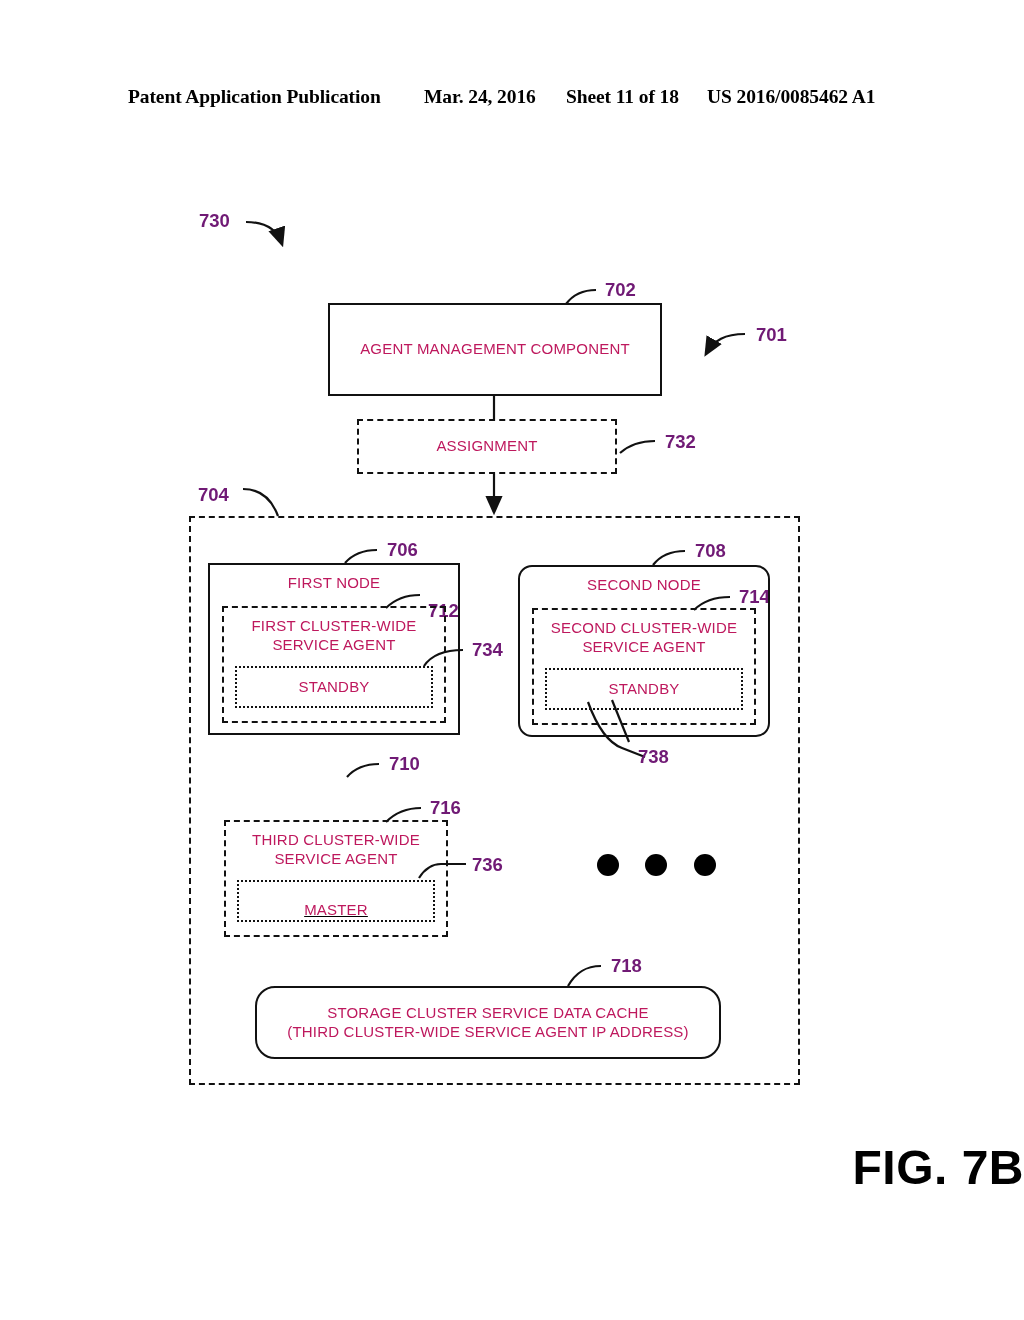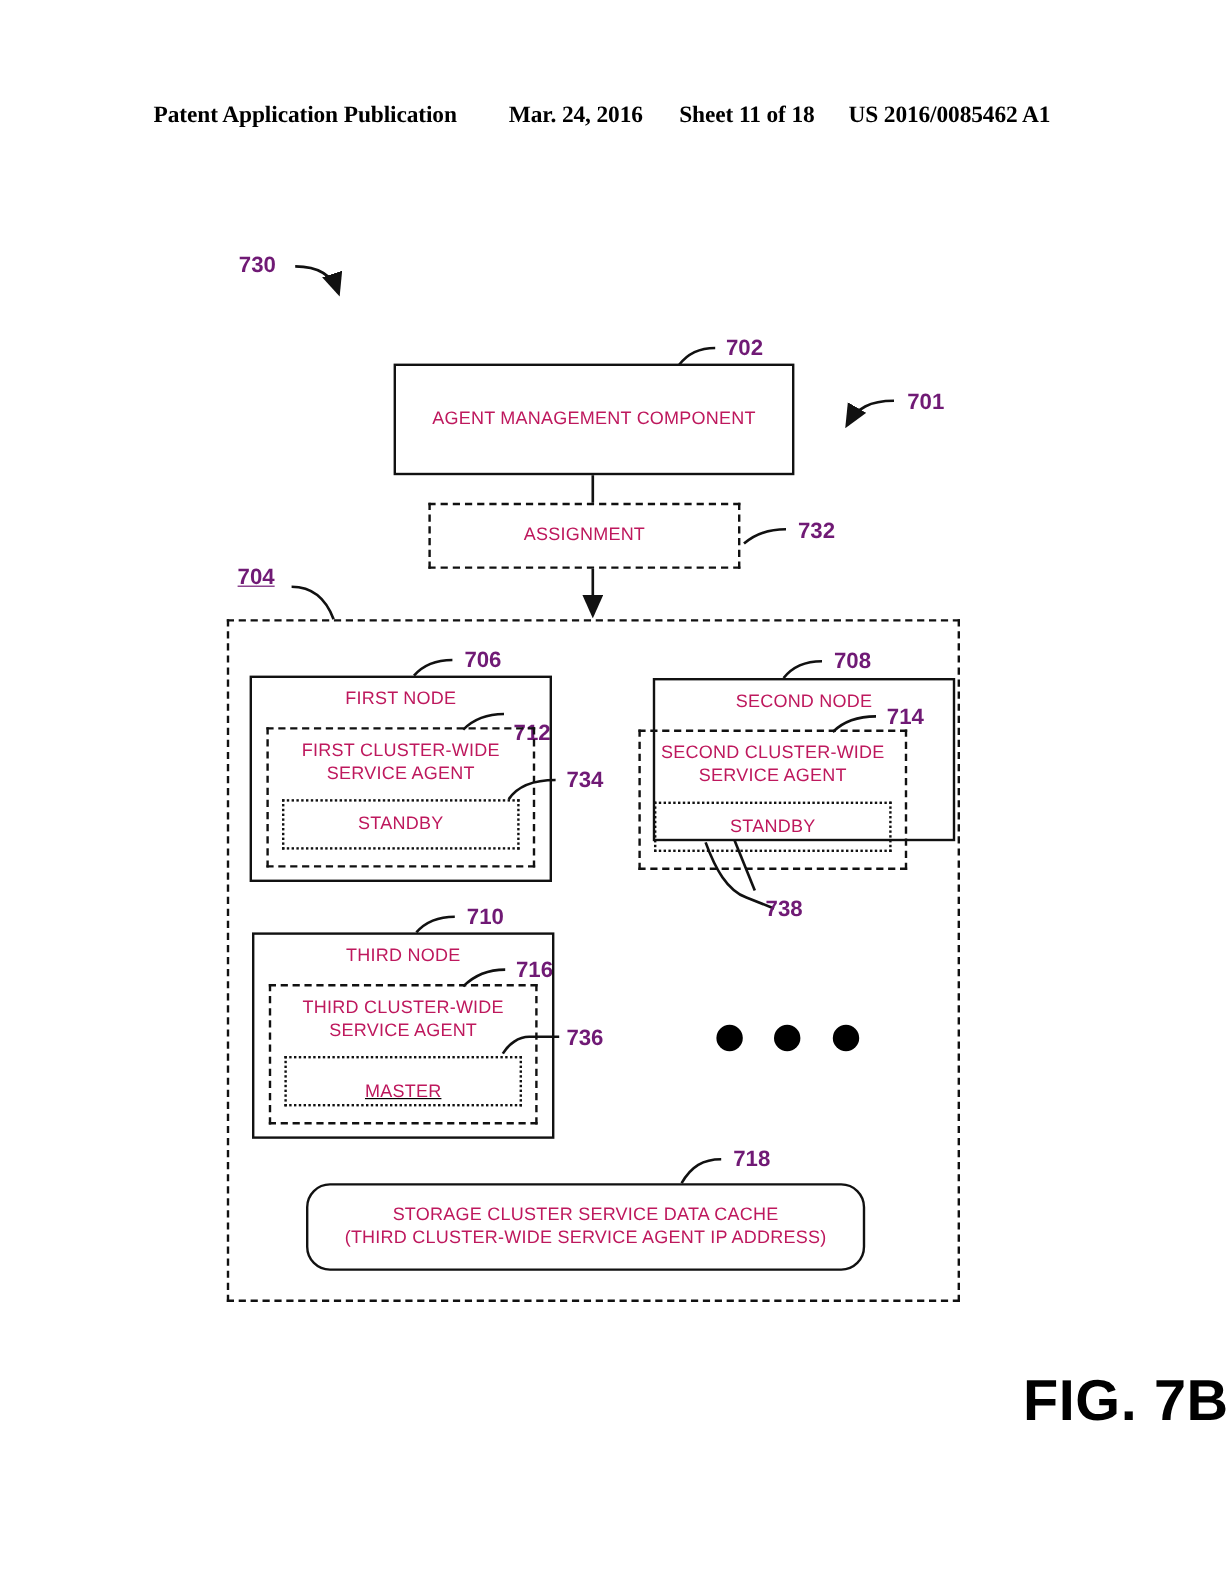--- a/index.html
+++ b/index.html
@@ -164,21 +164,21 @@
   </svg>
 
   <span class="ref" style="left:199px; top:210px;">730</span>
 
   <span class="ref" style="left:605px; top:279px;">702</span>
 
   <span class="ref" style="left:756px; top:324px;">701</span>
 
   <span class="ref" style="left:665px; top:431px;">732</span>
 
-  <span class="ref" style="left:198px; top:470px;text-decoration:underline;">704</span>
+  <span class="ref" style="left:198px; top:484px;">704</span>
 
   <span class="ref" style="left:387px; top:539px;">706</span>
 
   <span class="ref" style="left:428px; top:600px;">712</span>
 
   <span class="ref" style="left:472px; top:639px;">734</span>
 
   <span class="ref" style="left:695px; top:540px;">708</span>
 
   <span class="ref" style="left:739px; top:586px;">714</span>
@@ -207,34 +207,31 @@
     <div class="lbl">FIRST NODE</div>
   </div>
   <div class="box dashed" style="left:222px; top:606px; width:224px; height:117px; padding-top:9px;">
     <div class="lbl">FIRST CLUSTER-WIDE
 SERVICE AGENT</div>
   </div>
   <div class="box dotted" style="left:235px; top:666px; width:198px; height:42px; justify-content:center;">
     <div class="lbl">STANDBY</div>
   </div>
 
-  <div class="box solid" style="left:544px; top:565px; width:252px; height:136px; padding-top:9px;">
+  <div class="box solid" style="left:518px; top:565px; width:252px; height:172px; padding-top:9px;border-radius:14px;">
     <div class="lbl">SECOND NODE</div>
   </div>
   <div class="box dashed" style="left:532px; top:608px; width:224px; height:117px; padding-top:9px;">
     <div class="lbl">SECOND CLUSTER-WIDE
 SERVICE AGENT</div>
   </div>
   <div class="box dotted" style="left:545px; top:668px; width:198px; height:42px; justify-content:center;">
     <div class="lbl">STANDBY</div>
   </div>
 
-  <div class="box solid" style="left:210px; top:777px; width:252px; height:172px; padding-top:9px;">
-    <div class="lbl">THIRD NODE</div>
-  </div>
   <div class="box dashed" style="left:224px; top:820px; width:224px; height:117px; padding-top:9px;">
     <div class="lbl">THIRD CLUSTER-WIDE
 SERVICE AGENT</div>
   </div>
   <div class="box dotted" style="left:237px; top:880px; width:198px; height:42px; justify-content:flex-end;text-decoration:underline;">
     <div class="lbl">MASTER</div>
   </div>
 
   <div>
     <span class="dot" style="left:597px; top:854px;"></span>

